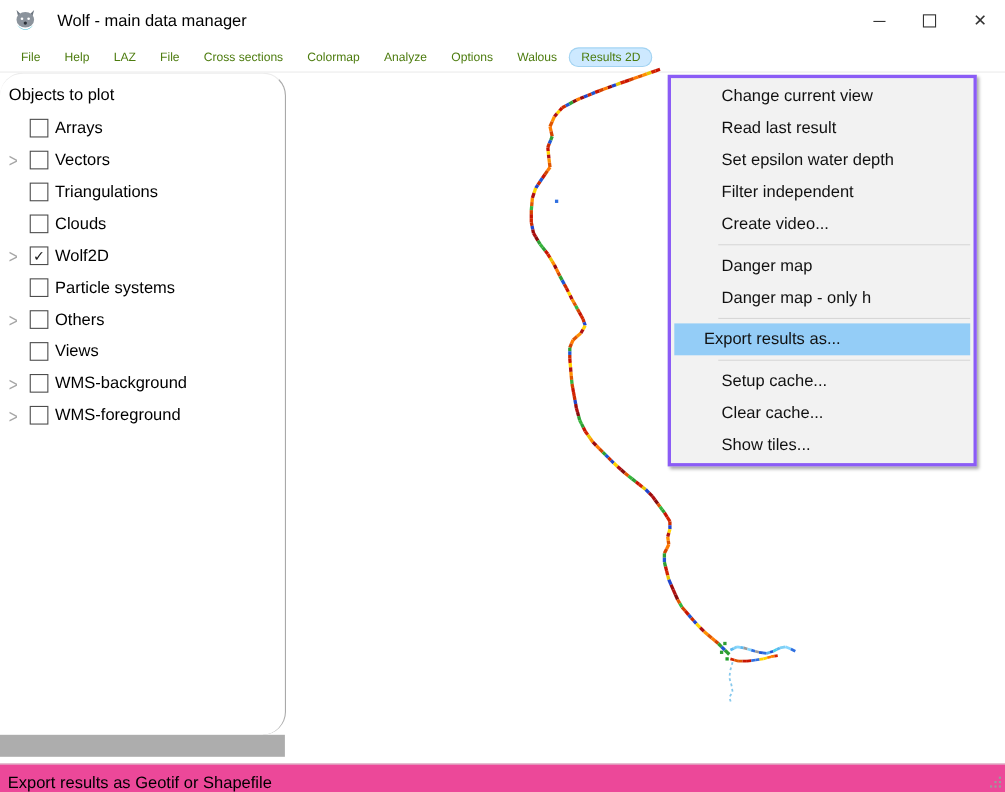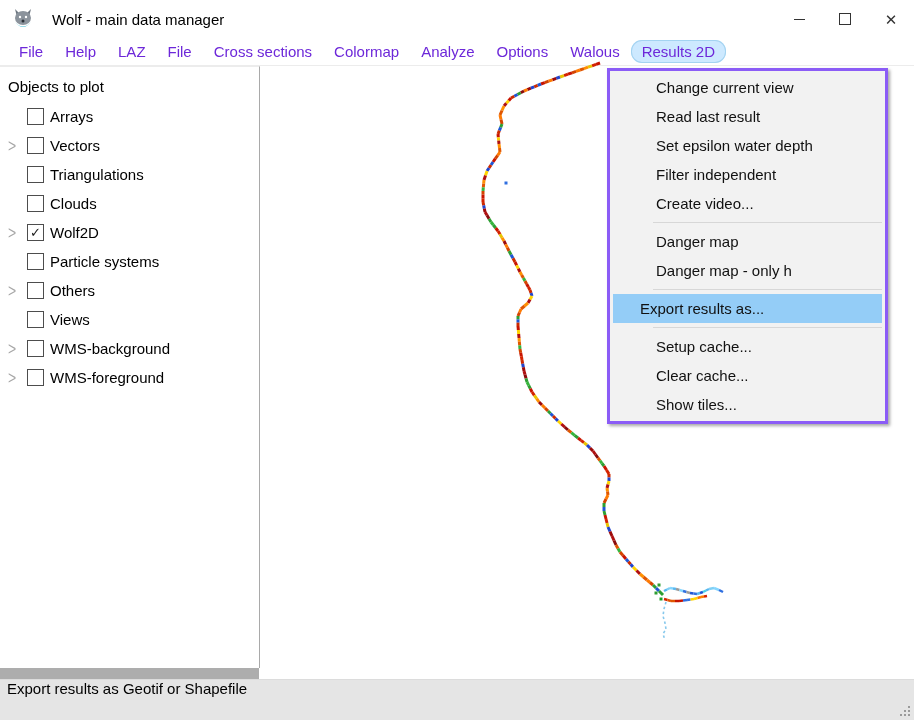--- a/index.html
+++ b/index.html
@@ -12,40 +12,40 @@
   .titlebar { position:absolute; top:0; left:0; right:0; height:38px; background:#fff; display:flex; align-items:center; z-index:6; }
   .title-icon { width:22px; height:22px; margin-left:12px; flex:0 0 auto; }
   .title-text { margin-left:18px; font-size:15px; color:#000; }
   .win-controls { margin-left:auto; display:flex; height:38px; }
   .win-btn { width:46px; height:38px; display:flex; align-items:center; justify-content:center; cursor:default; }
   .glyph-min { width:11px; height:1px; background:#333; }
   .glyph-max { width:10px; height:10px; border:1px solid #333; }
   .glyph-close { font-size:15px; color:#333; line-height:1; }
   
   .menubar { position:absolute; top:38px; left:0; right:0; height:28px; background:#fff; display:flex; align-items:center; padding-left:8px; box-sizing:border-box; z-index:2; border-bottom:1px solid #ececec; }
-  .menu-item { padding:3px 11px; font-size:15px; color:#6d28d9; white-space:nowrap; }
+  .menu-item { padding:3px 11px; font-size:11px; color:#4d7c0f; white-space:nowrap; }
   .menu-item.active { background:#cde9ff; box-shadow:inset 0 0 0 1px #a3d3f1;border-radius:11px; }
   
-  .sidebar { position:absolute; top:66px; left:0; width:260px; height:602px; background:#fff; border-right:1px solid #a9a9a9; border-top:1px solid #ececec; box-sizing:border-box; z-index:4; }
+  .sidebar { position:absolute; top:66px; left:0; width:260px; height:602px; background:#fff; border-right:1px solid #a9a9a9; border-top:1px solid #ececec; box-sizing:border-box; z-index:4;border-radius:21px; }
   .sidebar-header { font-size:15px; color:#000; padding:11px 8px 7px 8px; }
   .tree-row { height:29px; display:flex; align-items:center; padding-left:8px; }
   .chevron { width:19px; font-size:14px; color:#a6a6a6; flex:0 0 auto; transform:scaleY(1.25); }
   .checkbox { width:15px; height:15px; border:1px solid #4d4d4d; background:#fff; flex:0 0 auto; display:flex; align-items:center; justify-content:center; font-size:13px; color:#1a1a1a; line-height:1; }
   .tree-label { margin-left:6px; font-size:15px; color:#000; white-space:nowrap; }
   .sidebar-hscroll { position:absolute; top:668px; left:0; width:259px; height:20px; background:#adadad; z-index:4; }
   
   .canvas { position:absolute; top:66px; left:260px; width:654px; height:623px; background:#fff; z-index:1; }
   .map-svg { position:absolute; top:0; left:0; z-index:3; pointer-events:none; }
   
   .context-menu { position:absolute; left:607px; top:68px; width:281px; background:#f2f2f2; border:3px solid #8b5cf6; box-shadow:2px 2px 3px rgba(0,0,0,0.35); z-index:10; padding:2px 0; box-sizing:border-box; }
   .ctx-item { height:29px; line-height:29px; padding-left:46px; font-size:15px; color:#111; white-space:nowrap; }
   .ctx-item.highlighted { background:#94cdf7; margin:0 3px; padding-left:27px; }
   .menu-sep { height:1px; background:#d7d7d7; margin:4px 3px 4px 43px; }
   
-  .statusbar { position:absolute; left:0; right:0; bottom:0; height:41px; background:#e5e5e5; border-top:1px solid #dcdcdc; display:flex; align-items:flex-start; padding-left:7px; box-sizing:border-box; z-index:6; }
+  .statusbar { position:absolute; left:0; right:0; bottom:0; height:26px; background:#ec4899; border-top:1px solid #dcdcdc; display:flex; align-items:flex-end; padding-left:7px; box-sizing:border-box; z-index:6; }
   .status-text { font-size:15px; color:#000; }
   .resize-grip { position:absolute; right:3px; bottom:3px; width:13px; height:13px; }
 </style>
 </head>
 <body>
 
 <div class="titlebar">
   <svg class="title-icon" viewBox="0 0 22 22">
     <polygon points="3,1 8,6 5,9" fill="#6d7680"></polygon>
     <polygon points="19,1 14,6 17,9" fill="#6d7680"></polygon>

